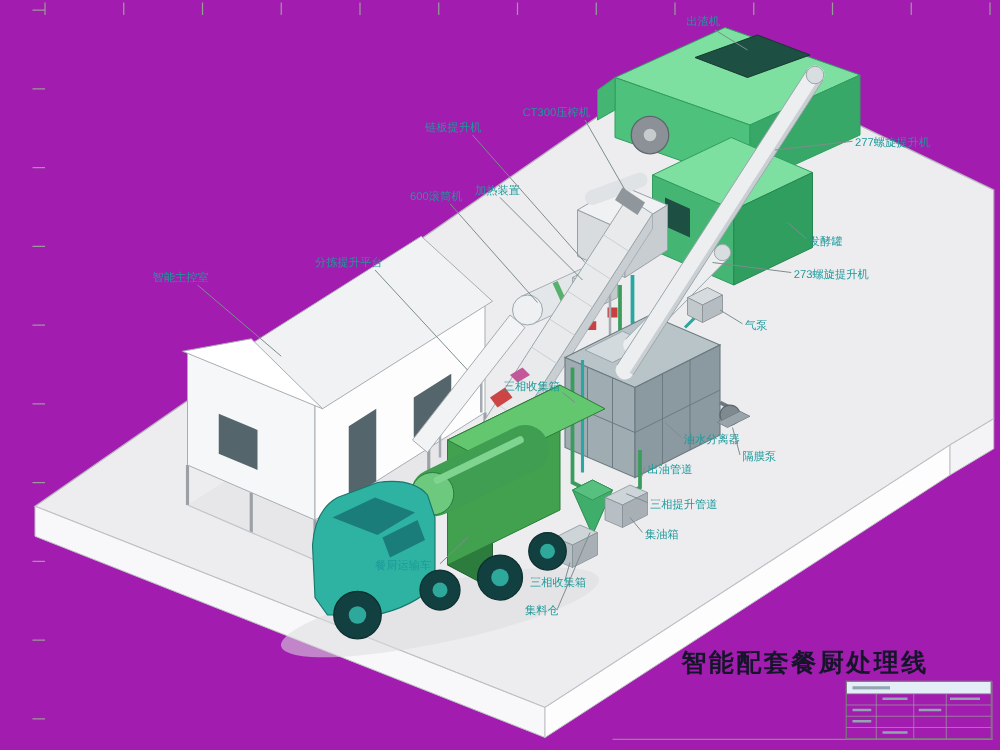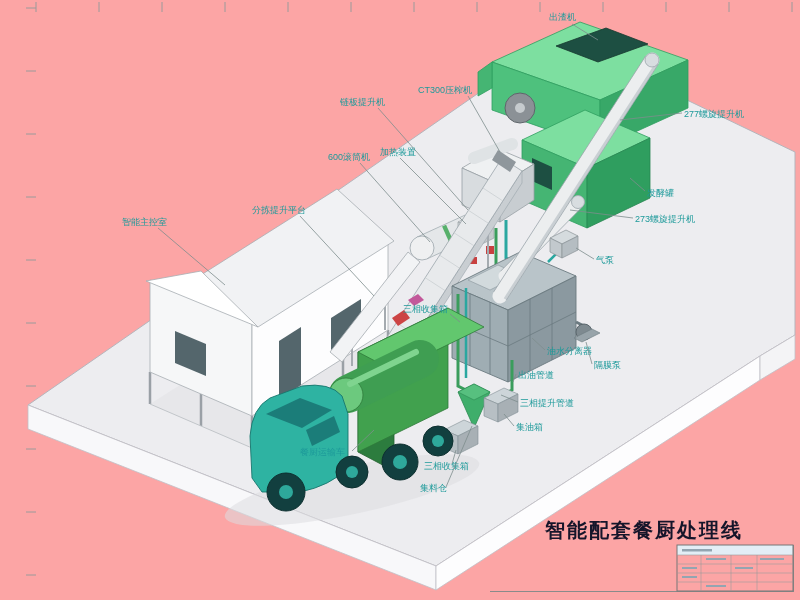--- a/index.html
+++ b/index.html
@@ -1,16 +1,16 @@
 <!DOCTYPE html>
 <html><head>
 <meta charset="utf-8">
 <style>
   html,body{margin:0;padding:0;background:#ffffff;}
-  .canvas{position:relative;width:800px;height:600px;background:#fca5a5;overflow:hidden;}
+  .canvas{position:relative;width:800px;height:600px;background:#a21caf;overflow:hidden;}
   svg{position:absolute;left:0;top:0;}
   svg text{font-family:"Liberation Sans",sans-serif;}
   .lbl{font-size:9px;fill:#1d9a9a;}
   .ttl{font-size:20px;font-weight:bold;fill:#15152a;letter-spacing:2px;}
   .leader{stroke:#7d8d8d;stroke-width:0.8;fill:none;}
 </style>
 </head>
 <body>
 
 <div class="canvas">

